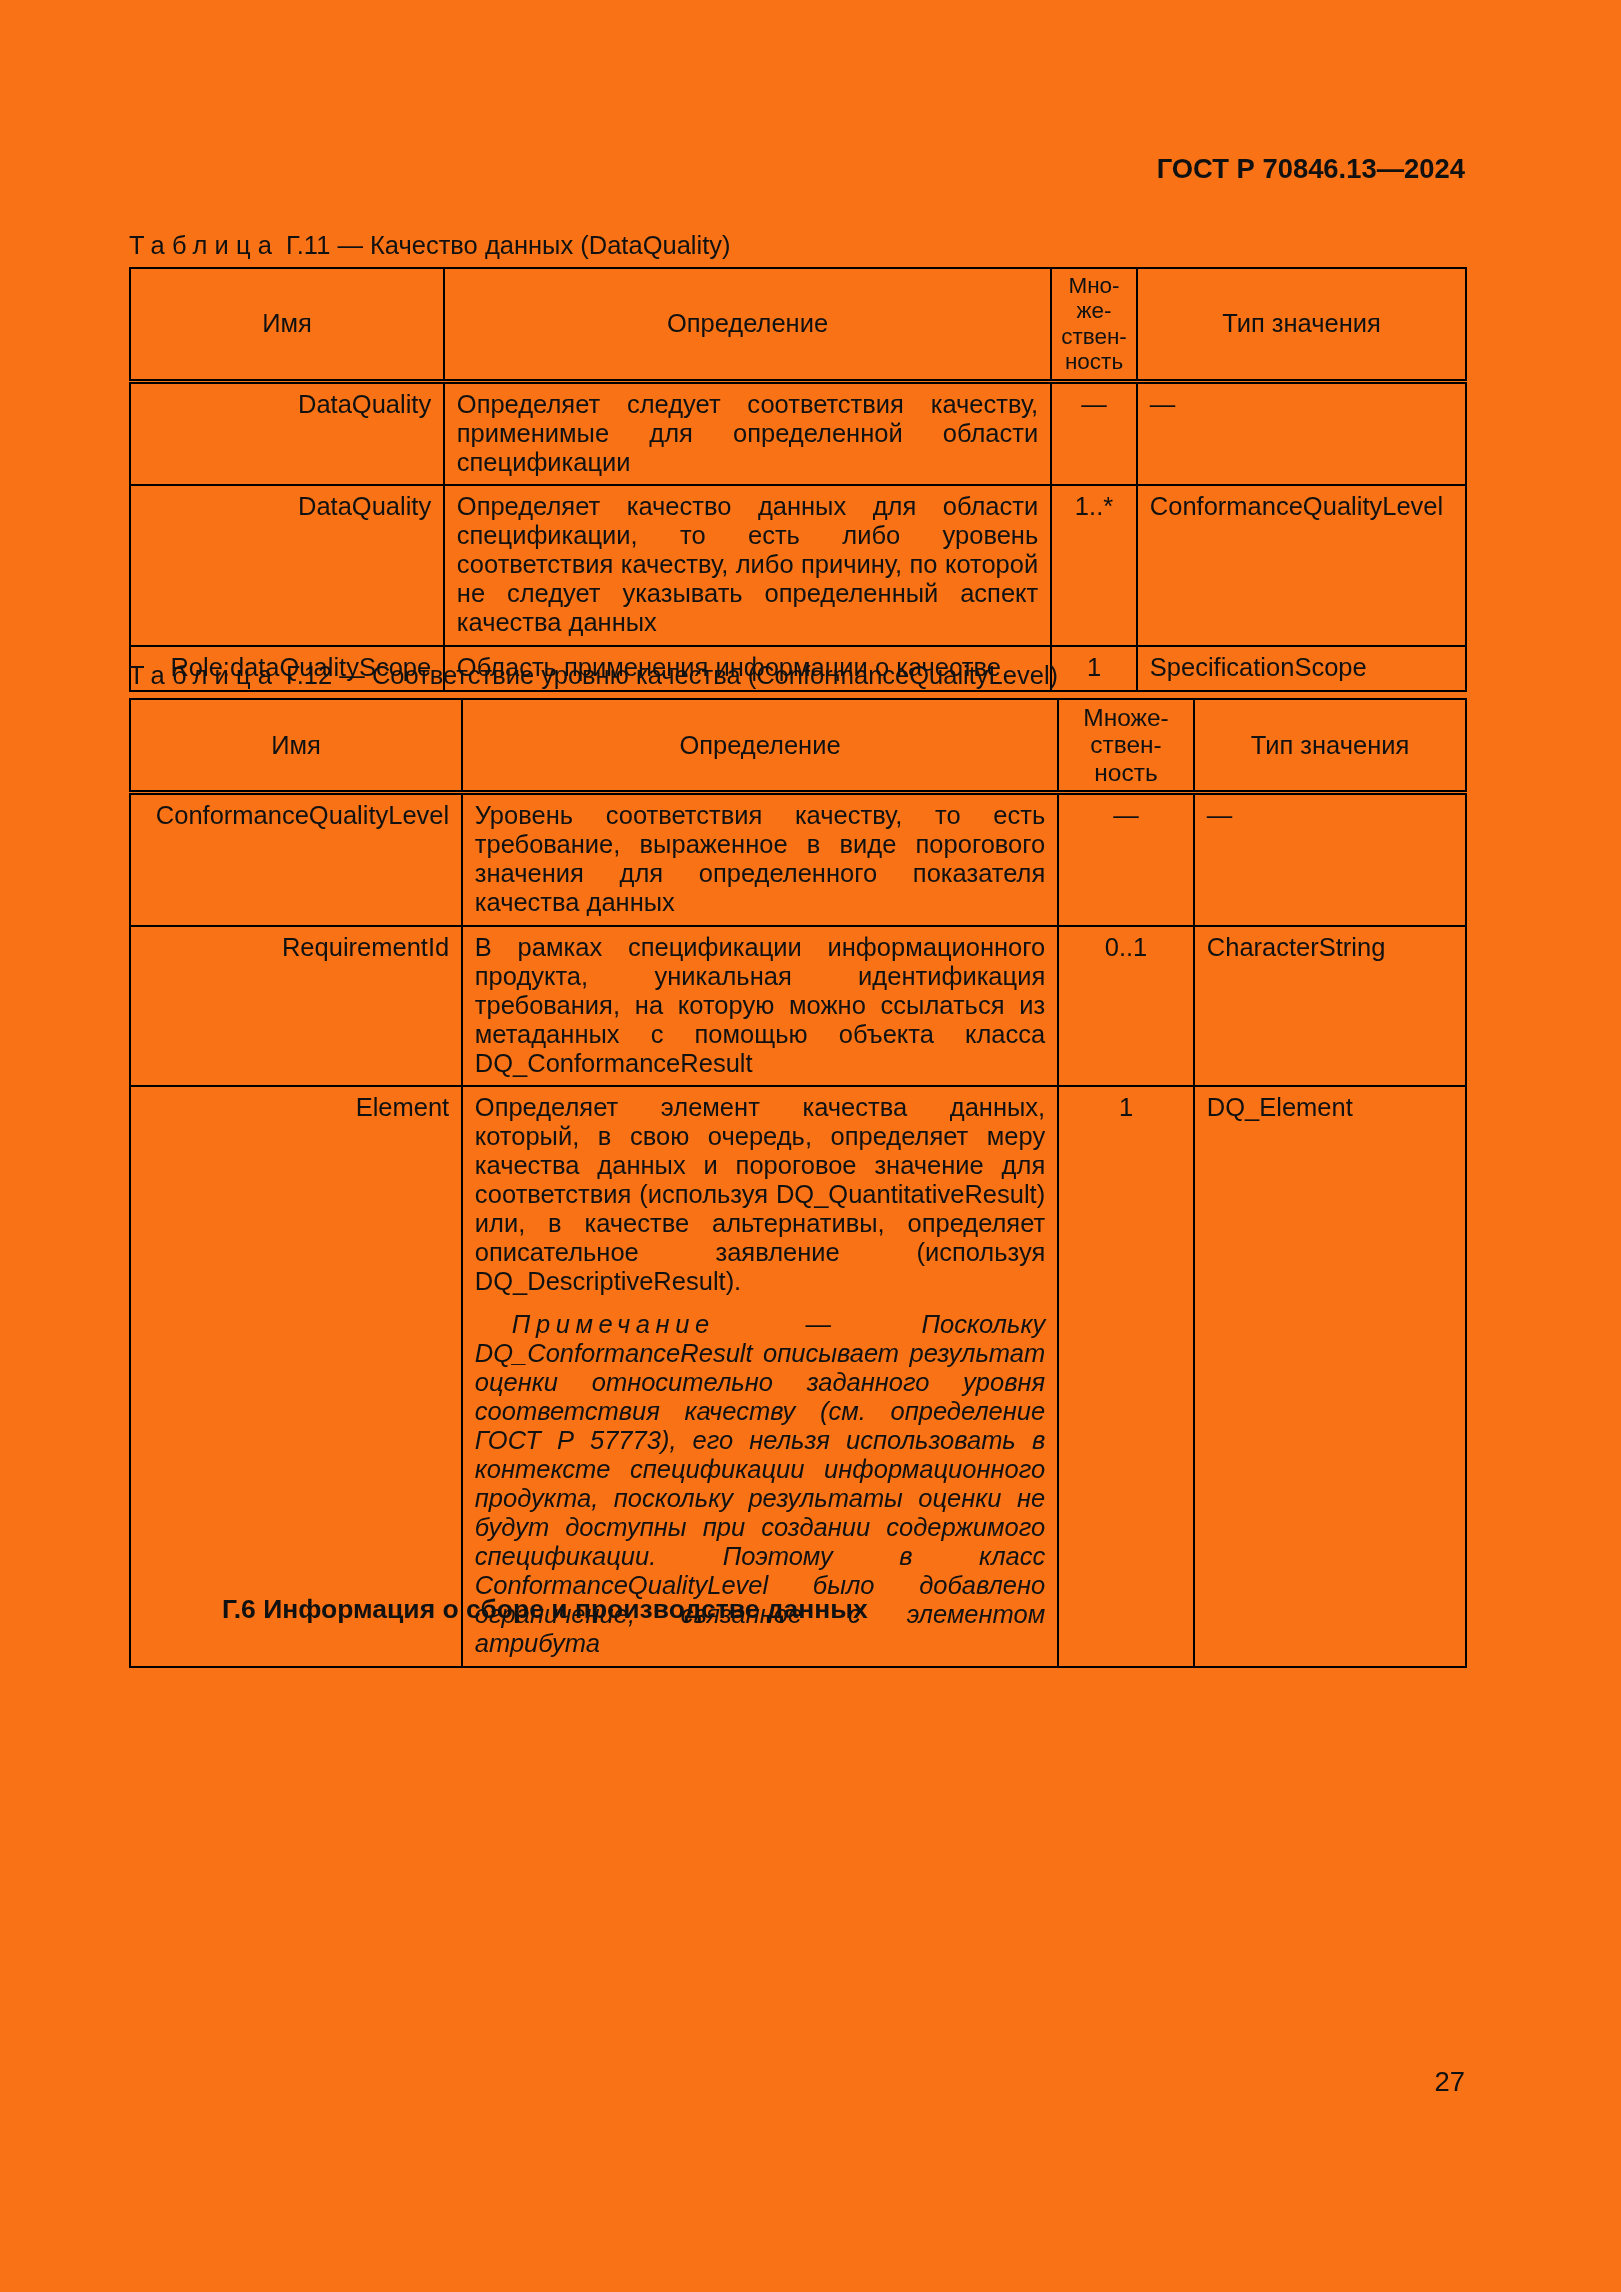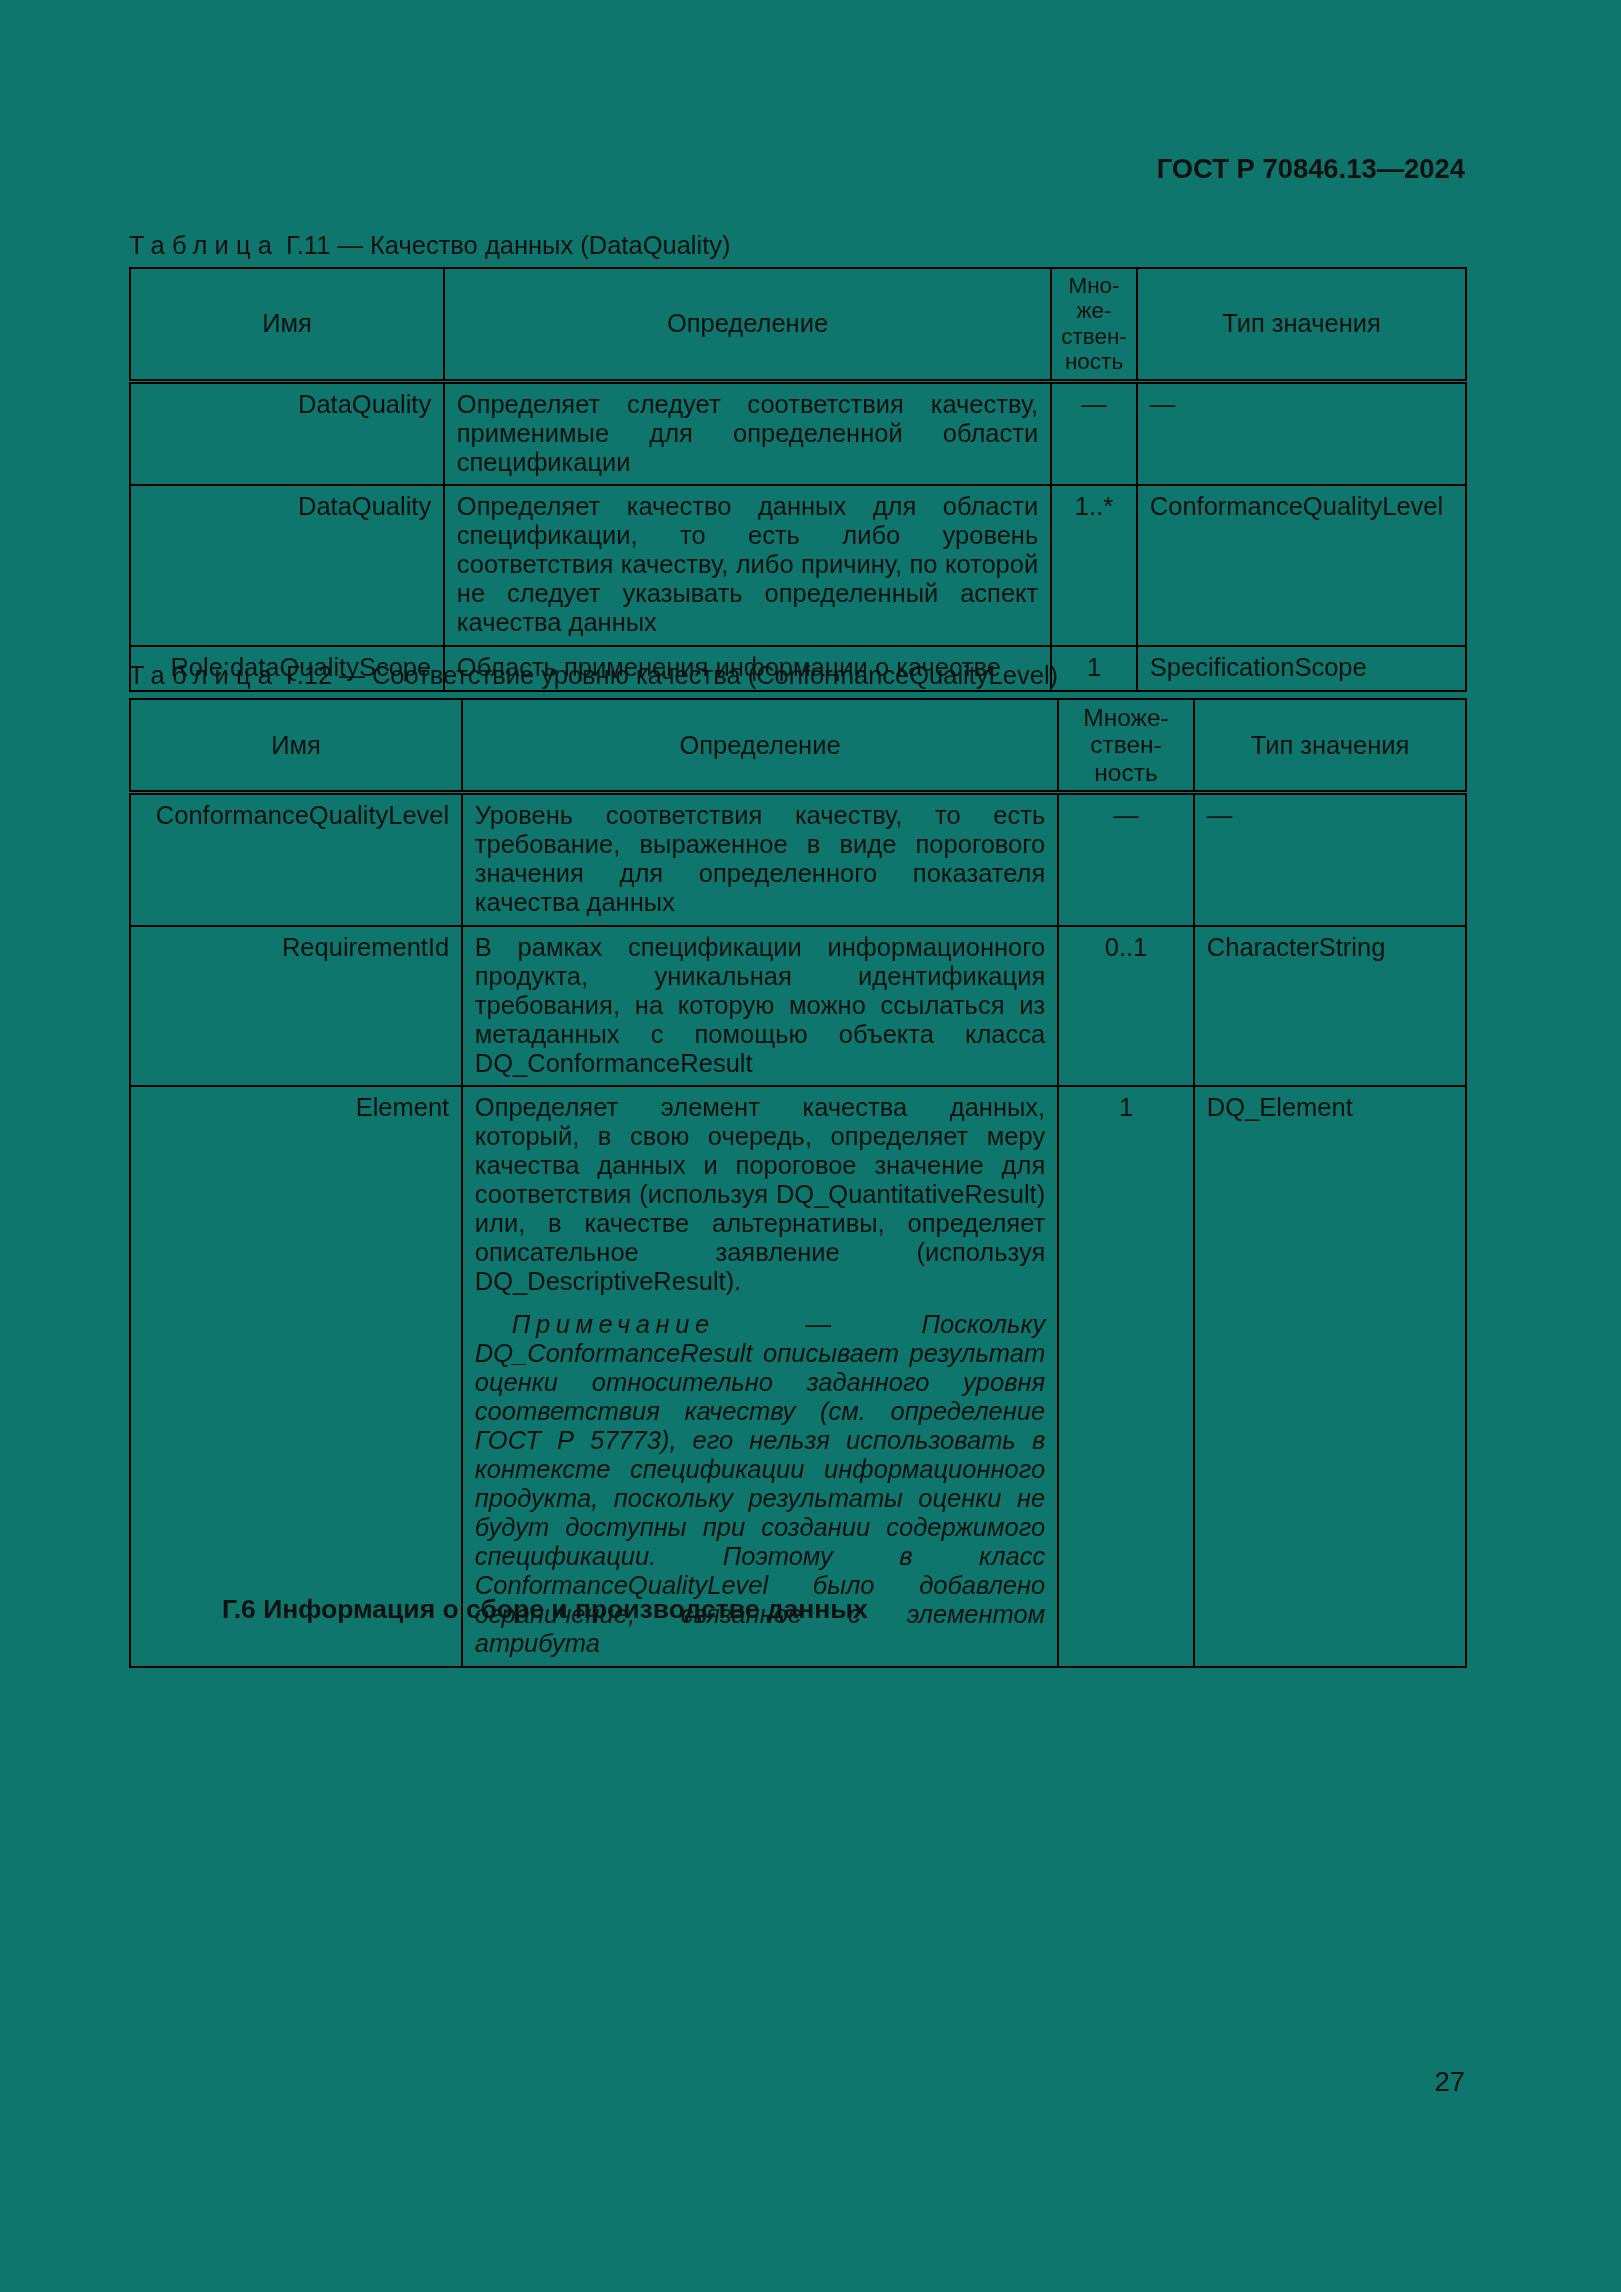--- a/index.html
+++ b/index.html
@@ -1,19 +1,19 @@
 <!DOCTYPE html>
 <html lang="ru"><head>
 <meta charset="utf-8">
 <style>
   html,body{margin:0;padding:0;background:#fff;}
   .page{
     position:relative;
     width:1621px;height:2293px;
-    background:#0f766e;
+    background:#f97316;
     font-family:"Liberation Sans", sans-serif;
     color:#111;
     overflow:hidden;
   }
   .abs{position:absolute;}
   .doc-header{
     left:129px;top:153px;width:1336px;
     text-align:right;font-weight:bold;font-size:27.4px;
   }
   .tbl-caption{

